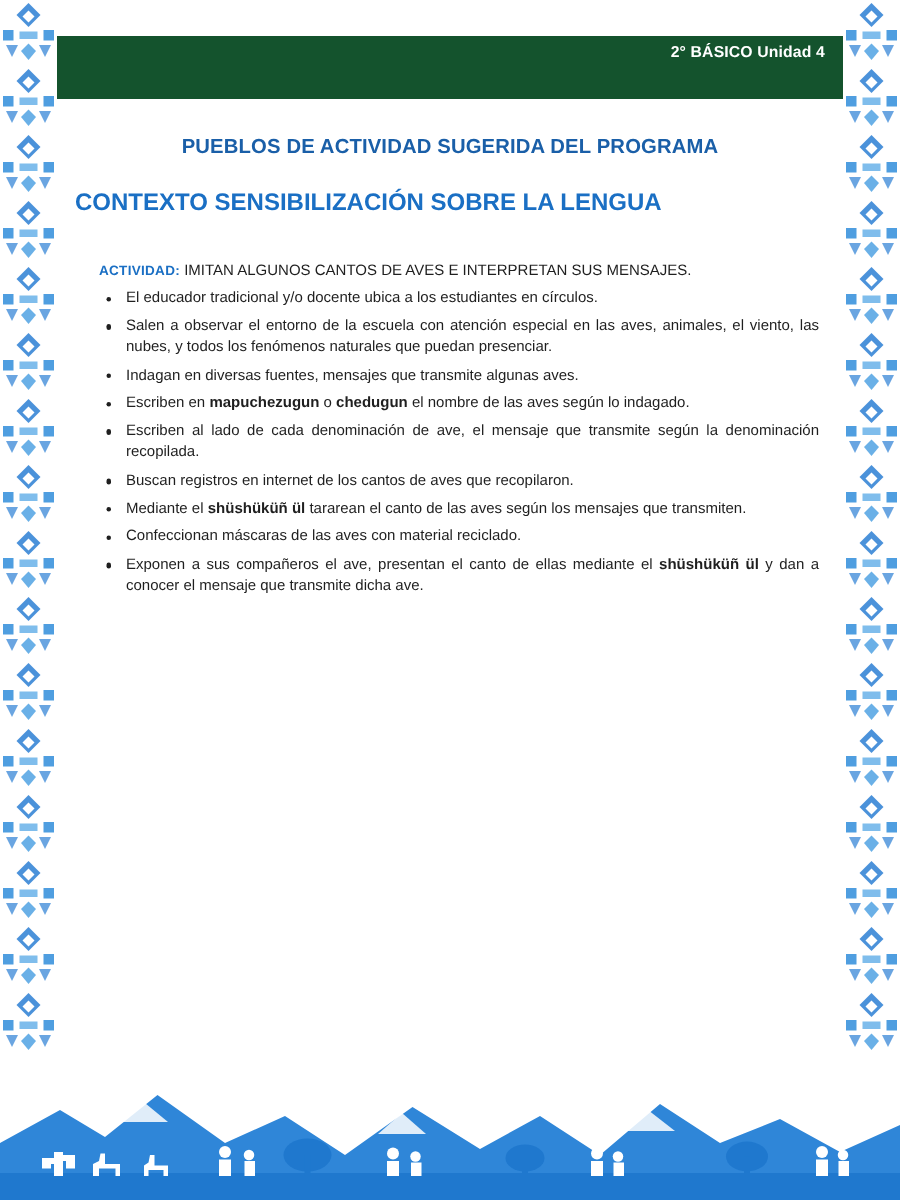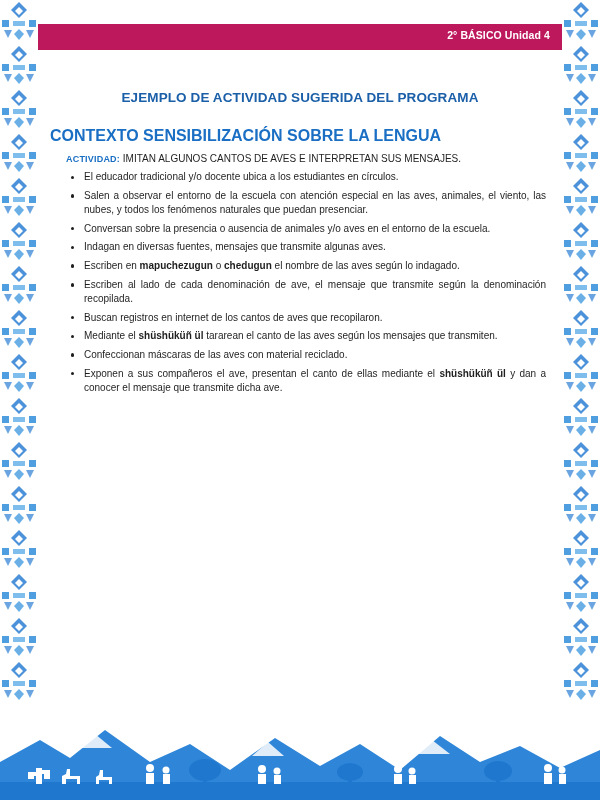--- a/index.html
+++ b/index.html
@@ -25,22 +25,22 @@
   }
   .side-band.left { left: 0; }
   .side-band.right { right: 0; }
 
   
   .top-bar {
     position: absolute;
     top: 24px;
     left: 38px;
     right: 38px;
-    height: 26px;
-    background: #be185d;
+    height: 42px;
+    background: #14532d;
   }
   .top-bar-label {
     position: absolute;
     right: 12px;
     top: 5px;
     color: #ffffff;
     font-size: 10.5px;
     font-weight: bold;
     letter-spacing: 0.1px;
   }
@@ -78,21 +78,21 @@
   .eje-text .eje-key { margin-right: 4px; }
 
   .context-title {
     margin-top: 22px;
     color: #1a6fc4;
     font-size: 16px;
     font-weight: bold;
   }
 
   .activity-line {
-    margin-top: 8px;
+    margin-top: 30px;
     margin-left: 16px;
     font-size: 10px;
     color: #1f1f1f;
   }
   .activity-line .act-key {
     color: #1a6fc4;
     font-weight: bold;
     font-size: 9px;
     letter-spacing: 0.2px;
   }
@@ -216,35 +216,34 @@
     </g>
   </svg>
 </div>
 
 <div class="top-bar">
   <span class="top-bar-label">2° BÁSICO Unidad 4</span>
 </div>
 
 <div class="content">
 
-  <div class="doc-title">EJEMPLO DE ACTIVIDAD SUGERIDA DEL PROGRAMA</div>
+  <div class="doc-title">PUEBLOS DE ACTIVIDAD SUGERIDA DEL PROGRAMA</div>
 
 
   <div class="context-title">CONTEXTO SENSIBILIZACIÓN SOBRE LA LENGUA</div>
 
   <div class="activity-line">
     <span class="act-key">ACTIVIDAD:</span>
     <span class="act-val">IMITAN ALGUNOS CANTOS DE AVES E INTERPRETAN SUS MENSAJES.</span>
   </div>
 
 
   <ul class="examples">
     <li>El educador tradicional y/o docente ubica a los estudiantes en círculos.</li>
     <li>Salen a observar el entorno de la escuela con atención especial en las aves, animales, el viento, las nubes, y todos los fenómenos naturales que puedan presenciar.</li>
-    <li>Conversan sobre la presencia o ausencia de animales y/o aves en el entorno de la escuela.</li>
     <li>Indagan en diversas fuentes, mensajes que transmite algunas aves.</li>
     <li>Escriben en <b>mapuchezugun</b> o <b>chedugun</b> el nombre de las aves según lo indagado.</li>
     <li>Escriben al lado de cada denominación de ave, el mensaje que transmite según la denominación recopilada.</li>
     <li>Buscan registros en internet de los cantos de aves que recopilaron.</li>
     <li>Mediante el <b>shüshüküñ ül</b> tararean el canto de las aves según los mensajes que transmiten.</li>
     <li>Confeccionan máscaras de las aves con material reciclado.</li>
     <li>Exponen a sus compañeros el ave, presentan el canto de ellas mediante el <b>shüshüküñ ül</b> y dan a conocer el mensaje que transmite dicha ave.</li>
   </ul>
 </div>
 

